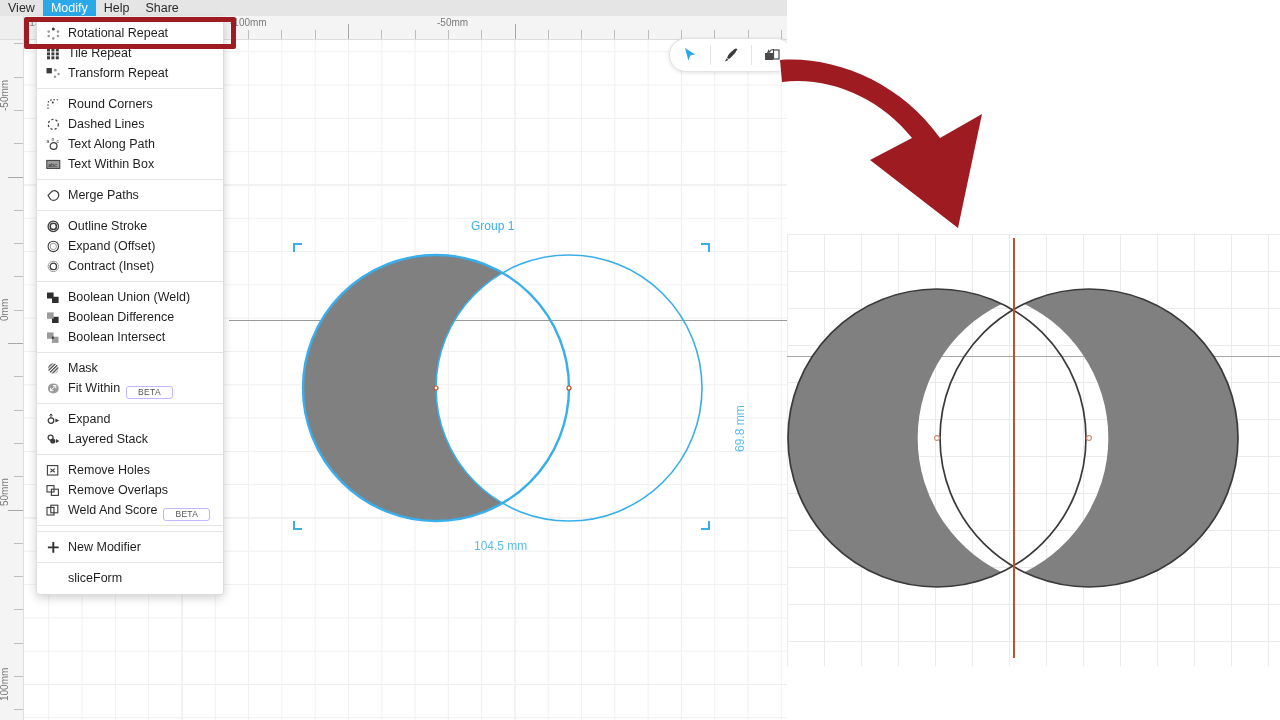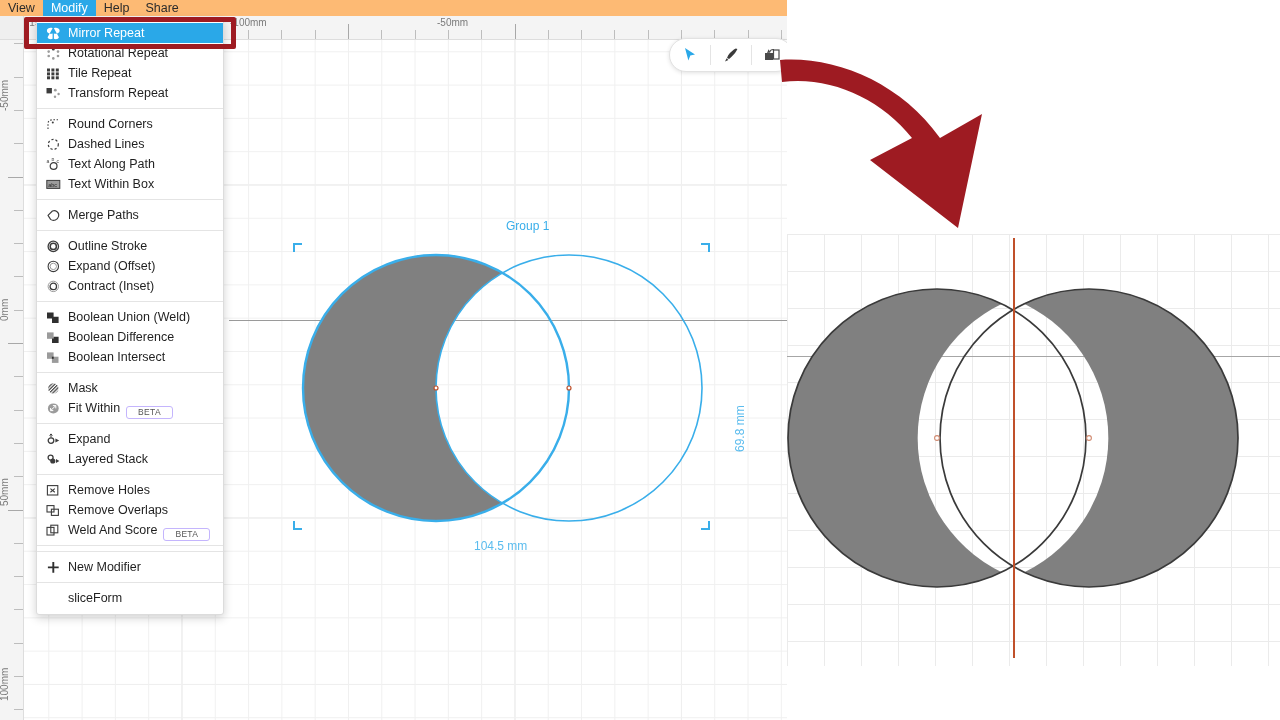--- a/index.html
+++ b/index.html
@@ -15,21 +15,21 @@
 
   
   .left-pane {
     position: absolute; left: 0; top: 0; width: 787px; height: 720px;
     background: #fbfbfb; overflow: hidden;
   }
 
   
   .menubar {
     position: absolute; left: 0; top: 0; width: 787px; height: 16px;
-    background: #fdba74;
+    background: #e5e5e5;
     display: flex; align-items: center;
     font-size: 12.5px; color: #2b2b2b;
     z-index: 30;
   }
   .menubar-item { padding: 0 8px; line-height: 16px; white-space: nowrap; cursor: default; }
   .menubar-item.active { background: #2aa8e8; color: #ffffff; }
 
   
   .ruler-top {
     position: absolute; left: 24px; top: 16px; width: 763px; height: 24px;
@@ -209,21 +209,21 @@
       </div>
       <div class="sel-corner" style="left:269px;top:480px;">
         <i style="left:0;bottom:0;width:9px;height:2px;"></i>
           <i style="left:0;bottom:0;width:2px;height:9px;"></i>
       </div>
       <div class="sel-corner" style="left:676px;top:480px;">
         <i style="right:0;bottom:0;width:9px;height:2px;"></i>
           <i style="right:0;bottom:0;width:2px;height:9px;"></i>
       </div>
 
-      <span class="grp-label" style="left:482px;top:179px;">Group 1</span>
+      <span class="grp-label" style="left:447px;top:179px;">Group 1</span>
       <span class="dim-label" style="left:450px;top:499px;">104.5 mm</span>
       <span class="dim-label vert" style="left:709px;top:412px;">69.8 mm</span>
     </div>
 
     <div class="ruler-top" id="rulerTop">
         <div class="rt-tick" style="left: 24px;"></div>
         <div class="rt-tick" style="left: 58px;"></div>
         <div class="rt-tick" style="left: 91px;"></div>
         <div class="rt-tick" style="left: 124px;"></div>
         <div class="rt-tick major" style="left: 158px;"></div>
@@ -303,29 +303,20 @@
     </div>
 
     <div class="menubar" id="menubar">
         <div class="menubar-item">View</div>
         <div class="menubar-item active">Modify</div>
         <div class="menubar-item">Help</div>
         <div class="menubar-item">Share</div>
       </div>
 
     <div class="menu-panel" id="menuPanel">
-        <div class="menu-item highlight">
-          <span class="mi-icon">
-            <svg width="15" height="13" viewBox="0 0 15 13">
-              <path d="M6.6 1.2 C4.6 0.2 1 1 0.9 3.6 C0.8 6.4 4 7.2 6.6 6.4 L6.6 11.8 C4.5 12.8 2 12 1.6 10.3" fill="#ffffff"></path>
-              <path d="M7.9 1.2 C9.9 0.2 13.5 1 13.6 3.6 C13.7 6.4 10.5 7.2 7.9 6.4 L7.9 11.8 C10 12.8 12.5 12 12.9 10.3" fill="#ffffff"></path>
-            </svg>
-          </span>
-          <span class="mi-label">Mirror Repeat</span>
-        </div>
         <div class="menu-item">
           <span class="mi-icon">
             <svg width="15" height="13" viewBox="0 0 15 13">
               <circle cx="7.3" cy="1.9" r="1.5" fill="#3c3c3c"></circle>
               <circle cx="12" cy="4.6" r="1.3" fill="#9b9b9b"></circle>
               <circle cx="12" cy="9" r="1.3" fill="#9b9b9b"></circle>
               <circle cx="7.3" cy="11.4" r="1.3" fill="#9b9b9b"></circle>
               <circle cx="2.7" cy="9" r="1.3" fill="#9b9b9b"></circle>
               <circle cx="2.7" cy="4.6" r="1.3" fill="#9b9b9b"></circle>
             </svg>

